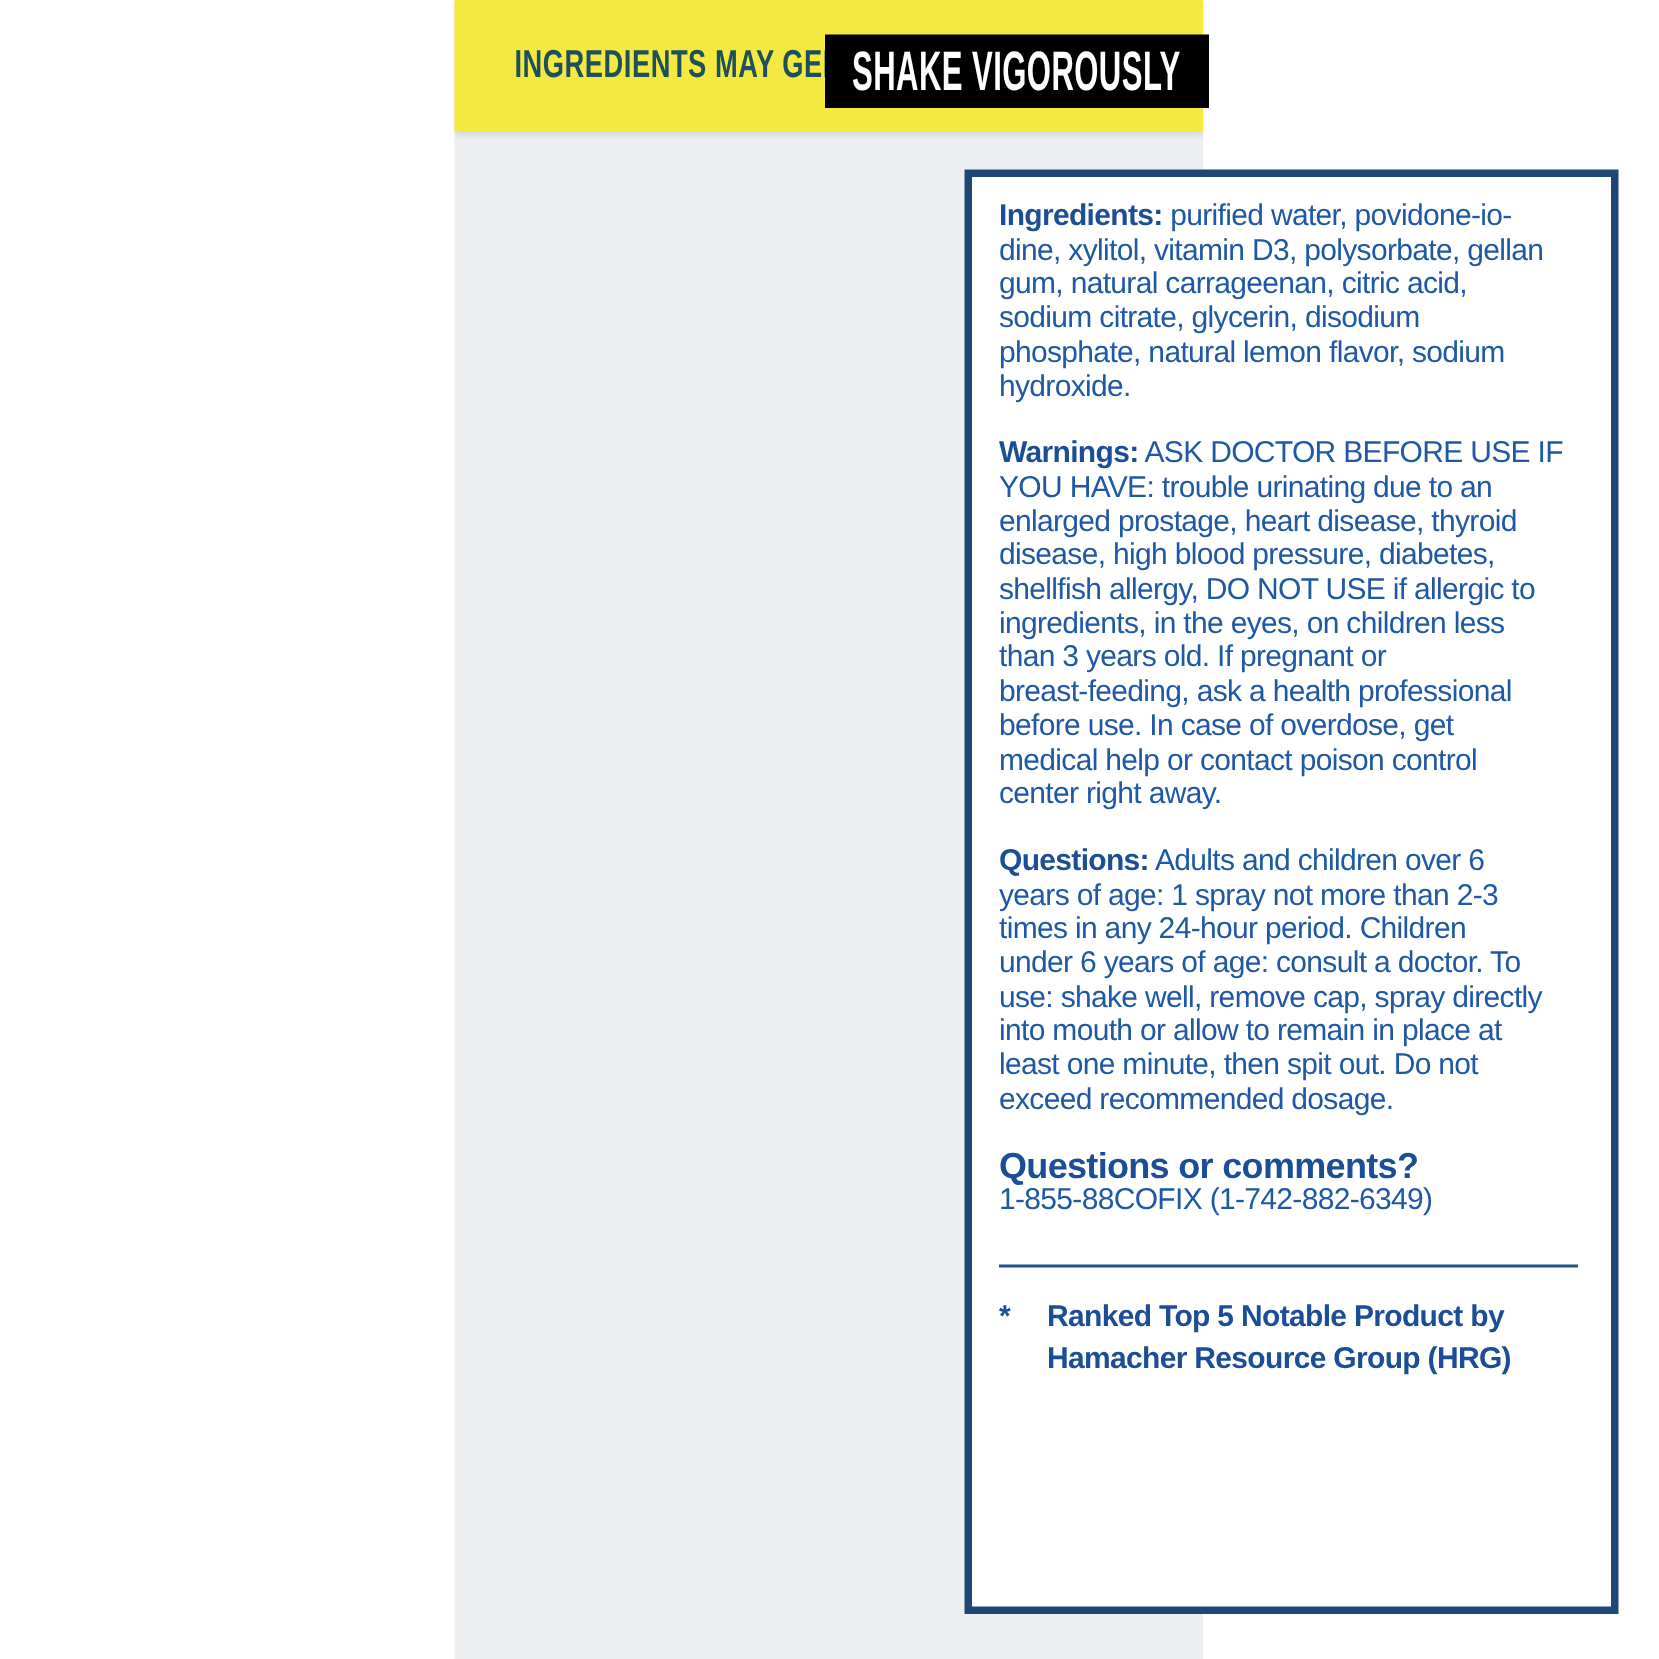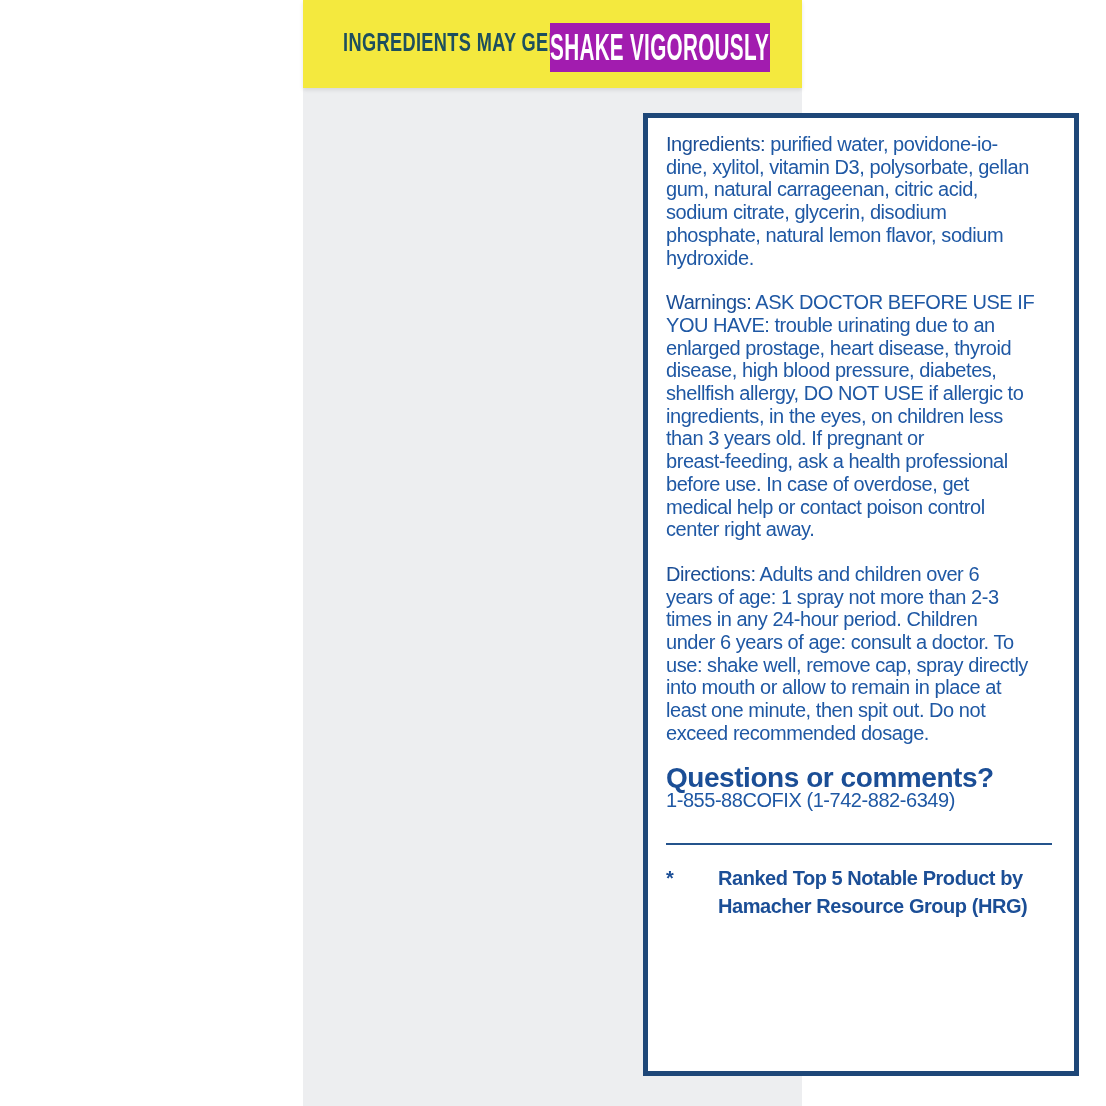--- a/index.html
+++ b/index.html
@@ -42,23 +42,23 @@
     color: #1d4f5e;
     font-weight: 700;
     font-size: 26px;
     letter-spacing: 0.5px;
     white-space: nowrap;
   }
   .shake-box {
     position: absolute;
     left: 247px;
     top: 23px;
-    width: 220px;
+    width: 256px;
     height: 49px;
-    background: #a21caf;
+    background: #000000;
     display: flex;
     align-items: center;
     justify-content: center;
     overflow: visible;
   }
   .shake-text {
     color: #ffffff;
     font-weight: 700;
     font-size: 37px;
     transform: scaleX(0.56);
@@ -82,25 +82,25 @@
   }
 
   .para {
     margin: 0 0 22px 0;
     font-size: 20px;
     line-height: 22.7px;
     letter-spacing: -0.45px;
     color: #1f58a4;
     white-space: pre;
   }
-  .para .hd { font-weight: 400; color: #1b4e96; margin-top: 40px; }
+  .para .hd { font-weight: 700; color: #1b4e96; margin-top: 40px; }
 
   .q-heading {
     margin: 2px 0 0 0;
-    font-size: 28px;
+    font-size: 24px;
     line-height: 22.7px;
     letter-spacing: -0.45px;
     font-weight: 700;
     color: #1b4e96;
     white-space: pre;
   }
   .q-phone {
     margin: 0;
     font-size: 20px;
     line-height: 22.7px;
@@ -123,21 +123,20 @@
     font-size: 20px;
     line-height: 28px;
     letter-spacing: -0.45px;
   }
   .fn-star {
     width: 32px;
     flex: 0 0 32px;
   }
   .fn-text {
     white-space: pre;
-    margin-left: 20px;
   }
 </style>
 </head>
 <body>
 
 <div class="strip">
 
   <div class="banner">
     <span class="banner-gel-text">INGREDIENTS MAY GEL</span>
     <div class="shake-box">
@@ -159,21 +158,21 @@
 enlarged prostage, heart disease, thyroid
 disease, high blood pressure, diabetes,
 shellfish allergy, DO NOT USE if allergic to
 ingredients, in the eyes, on children less
 than 3 years old. If pregnant or
 breast-feeding, ask a health professional
 before use. In case of overdose, get
 medical help or contact poison control
 center right away.</span></p>
 
-    <p class="para"><span class="hd">Directions:</span> <span>Adults and children over 6
+    <p class="para"><span class="hd">Questions:</span> <span>Adults and children over 6
 years of age: 1 spray not more than 2-3
 times in any 24-hour period. Children
 under 6 years of age: consult a doctor. To
 use: shake well, remove cap, spray directly
 into mouth or allow to remain in place at
 least one minute, then spit out. Do not
 exceed recommended dosage.</span></p>
 
 
     <p class="q-heading">Questions or comments?</p>

